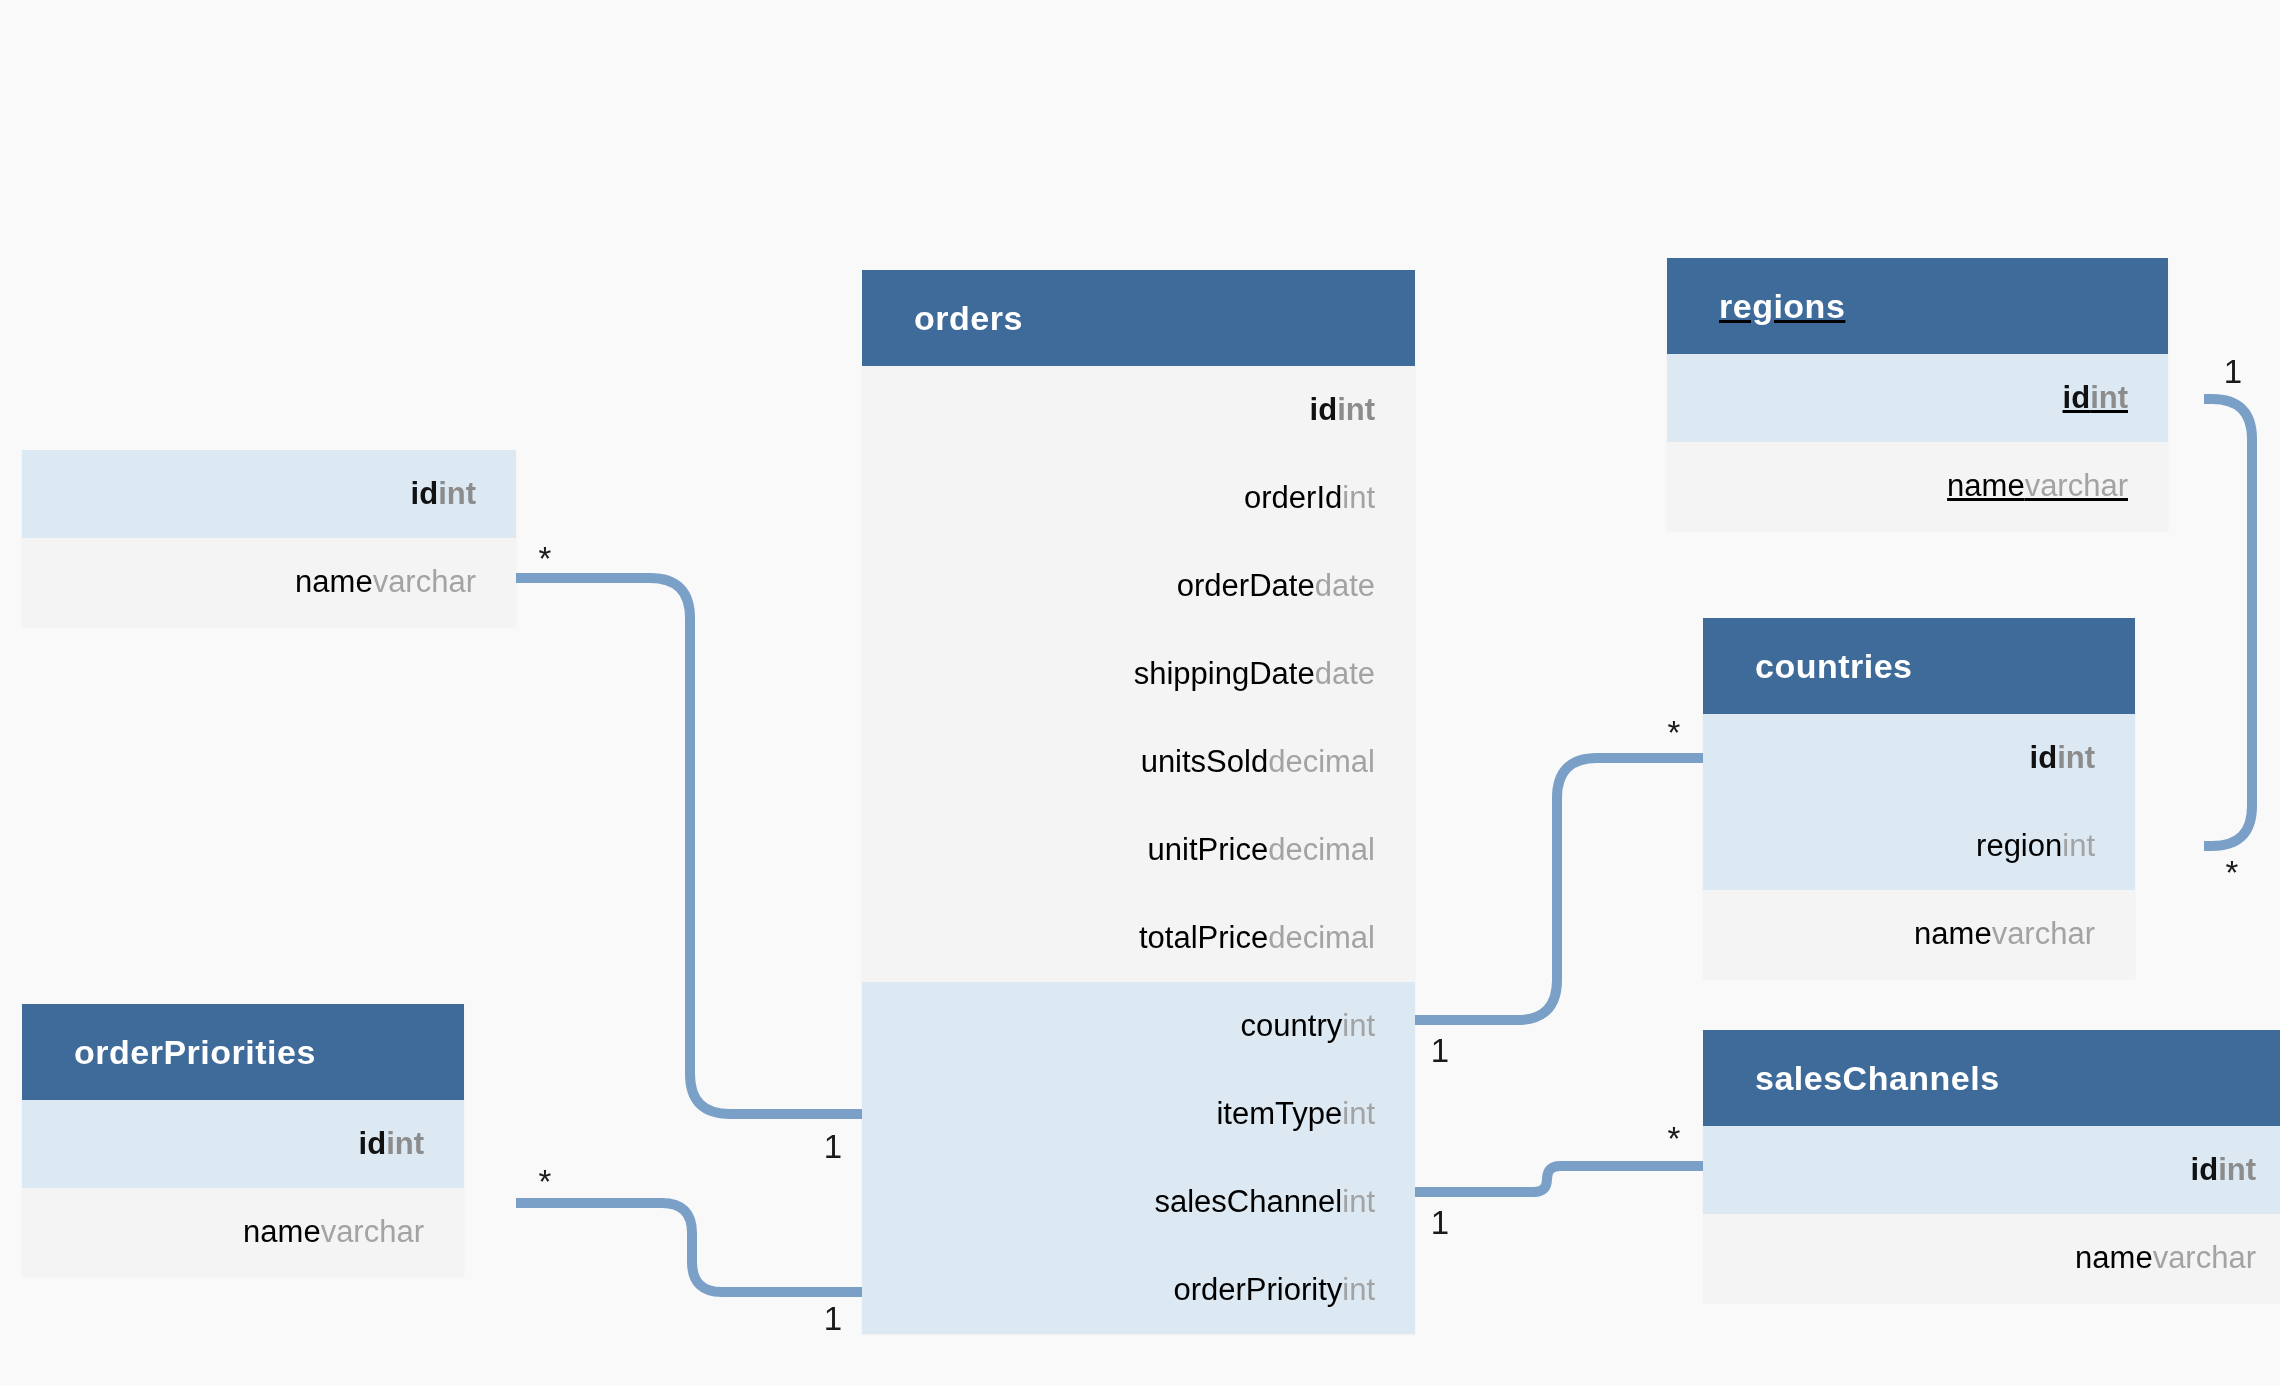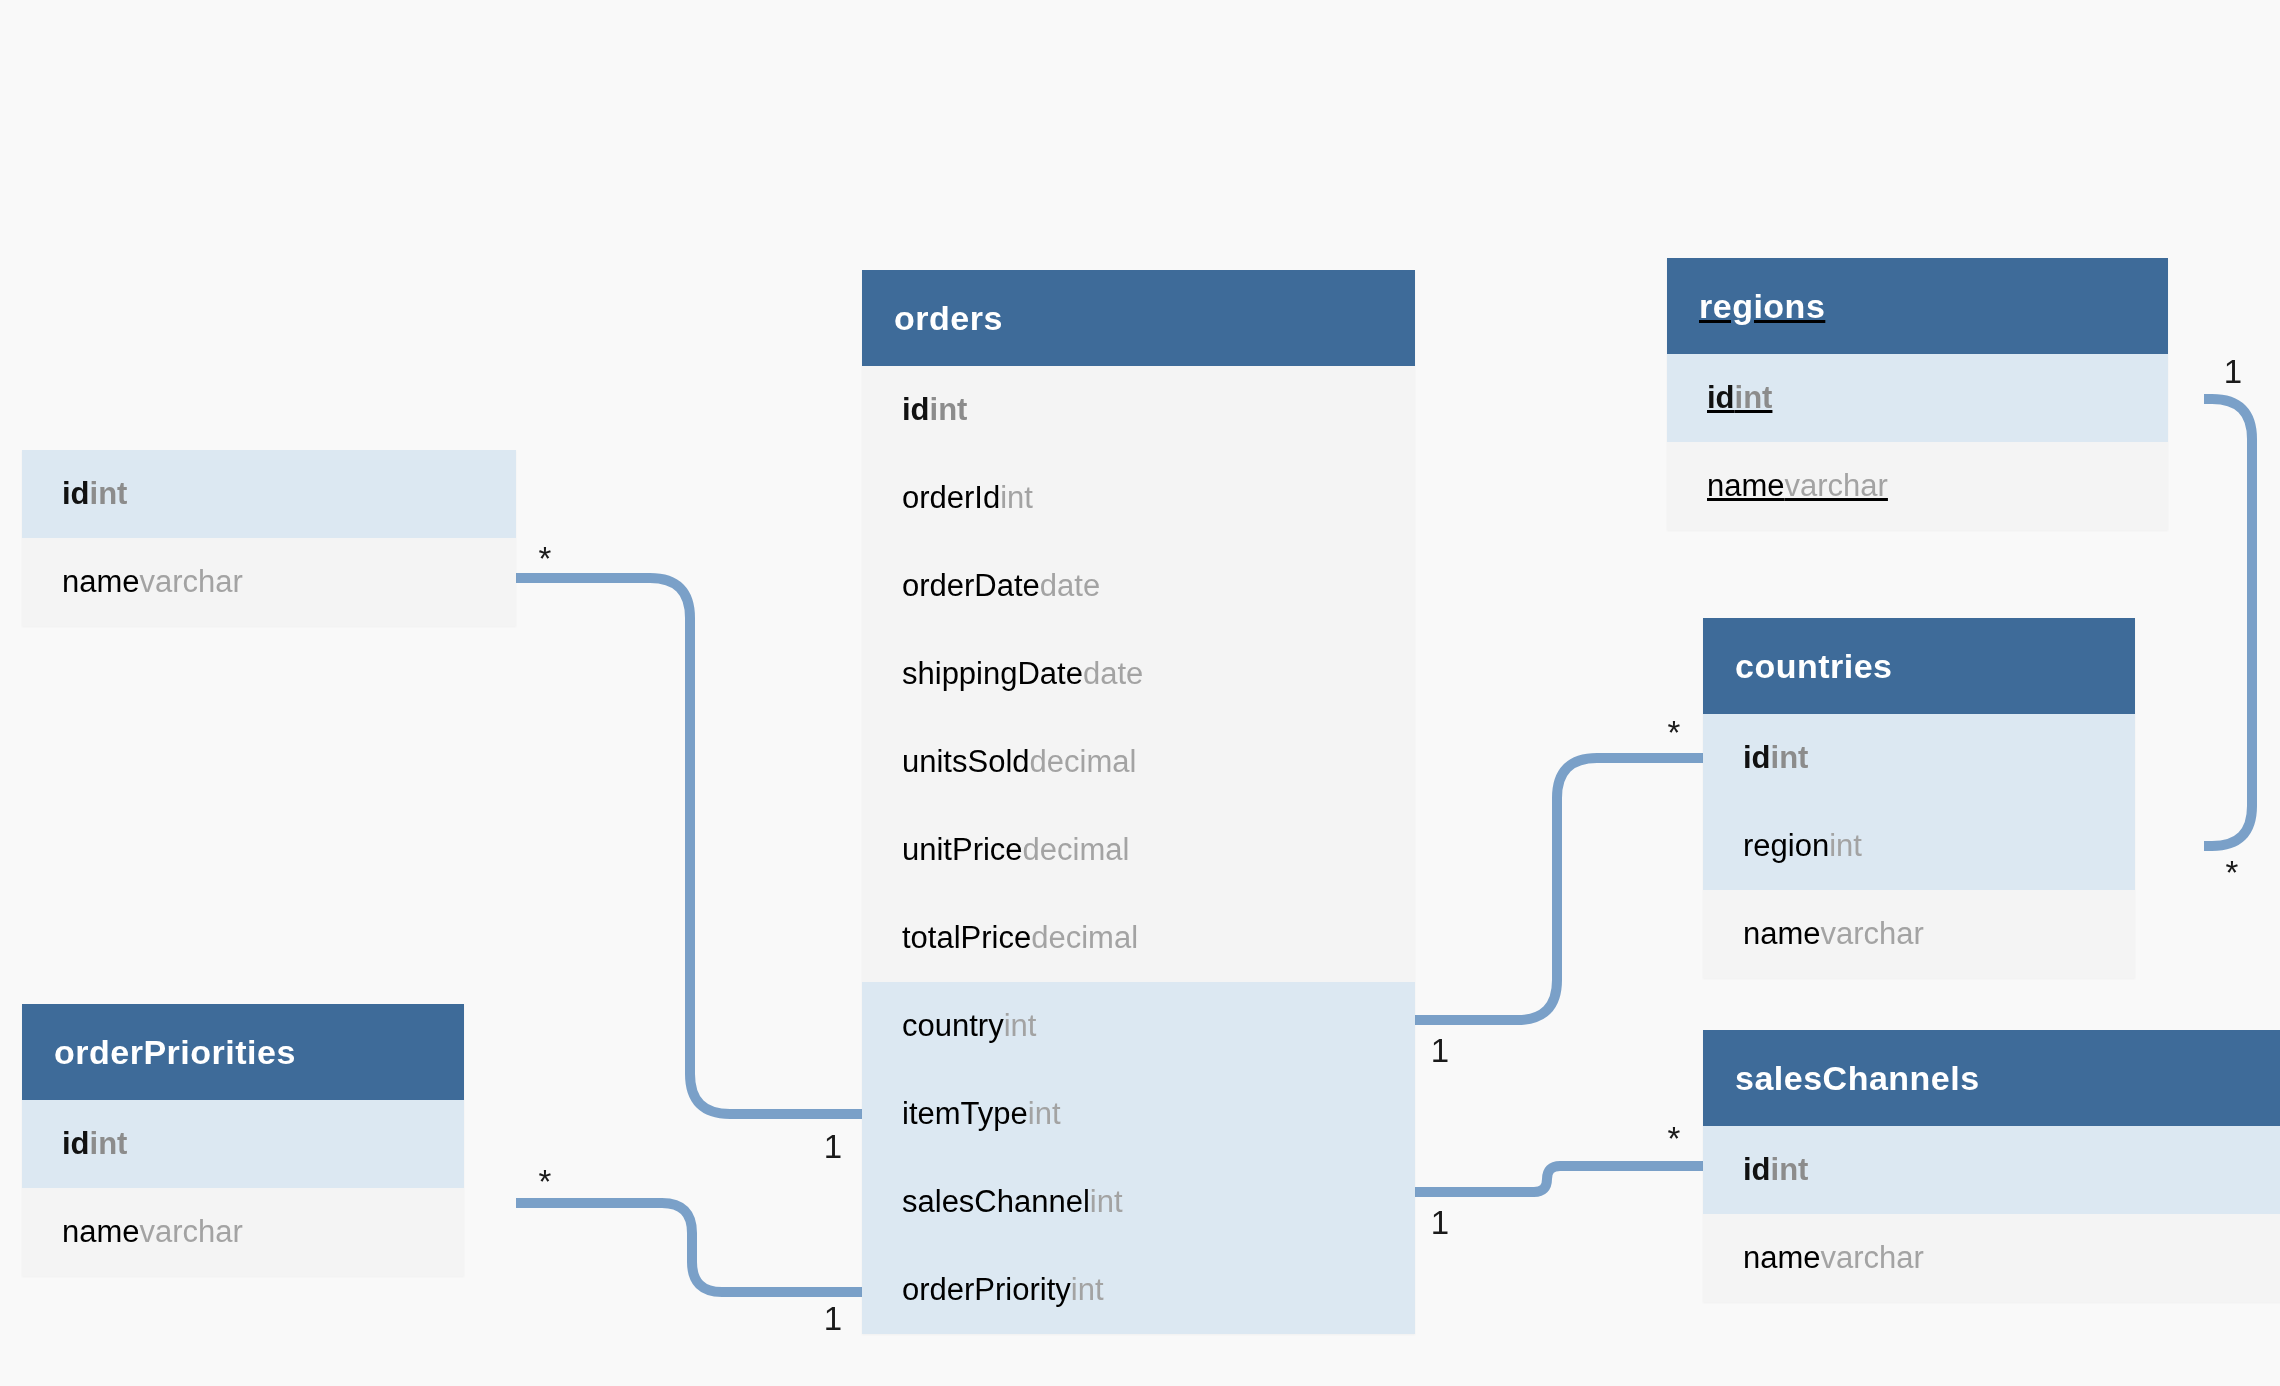--- a/index.html
+++ b/index.html
@@ -31,34 +31,34 @@
   }
   .db-table {
     position: absolute;
     box-shadow: 0 1px 2px rgba(0,0,0,0.04);
   }
   .db-table .hdr {
     background: #3e6b99;
     height: 96px;
     display: flex;
     align-items: center;
-    padding: 0 32px;
+    padding: 0 52px;
   }
   .db-table .hdr .title {
     color: #ffffff;
     font-size: 34px;
     font-weight: bold;
     letter-spacing: 0.5px;
   }
   .db-table .row {
     height: 88px;
     background: #f4f4f4;
     display: flex;
     align-items: center;
-    justify-content: flex-start;
+    justify-content: flex-end;
     padding: 0 40px;
   }
   .db-table .row.hl {
     background: #dce8f2;
   }
   .db-table .row .field {
     color: #000000;
     font-size: 31px;
   }
   .db-table .row .type {

